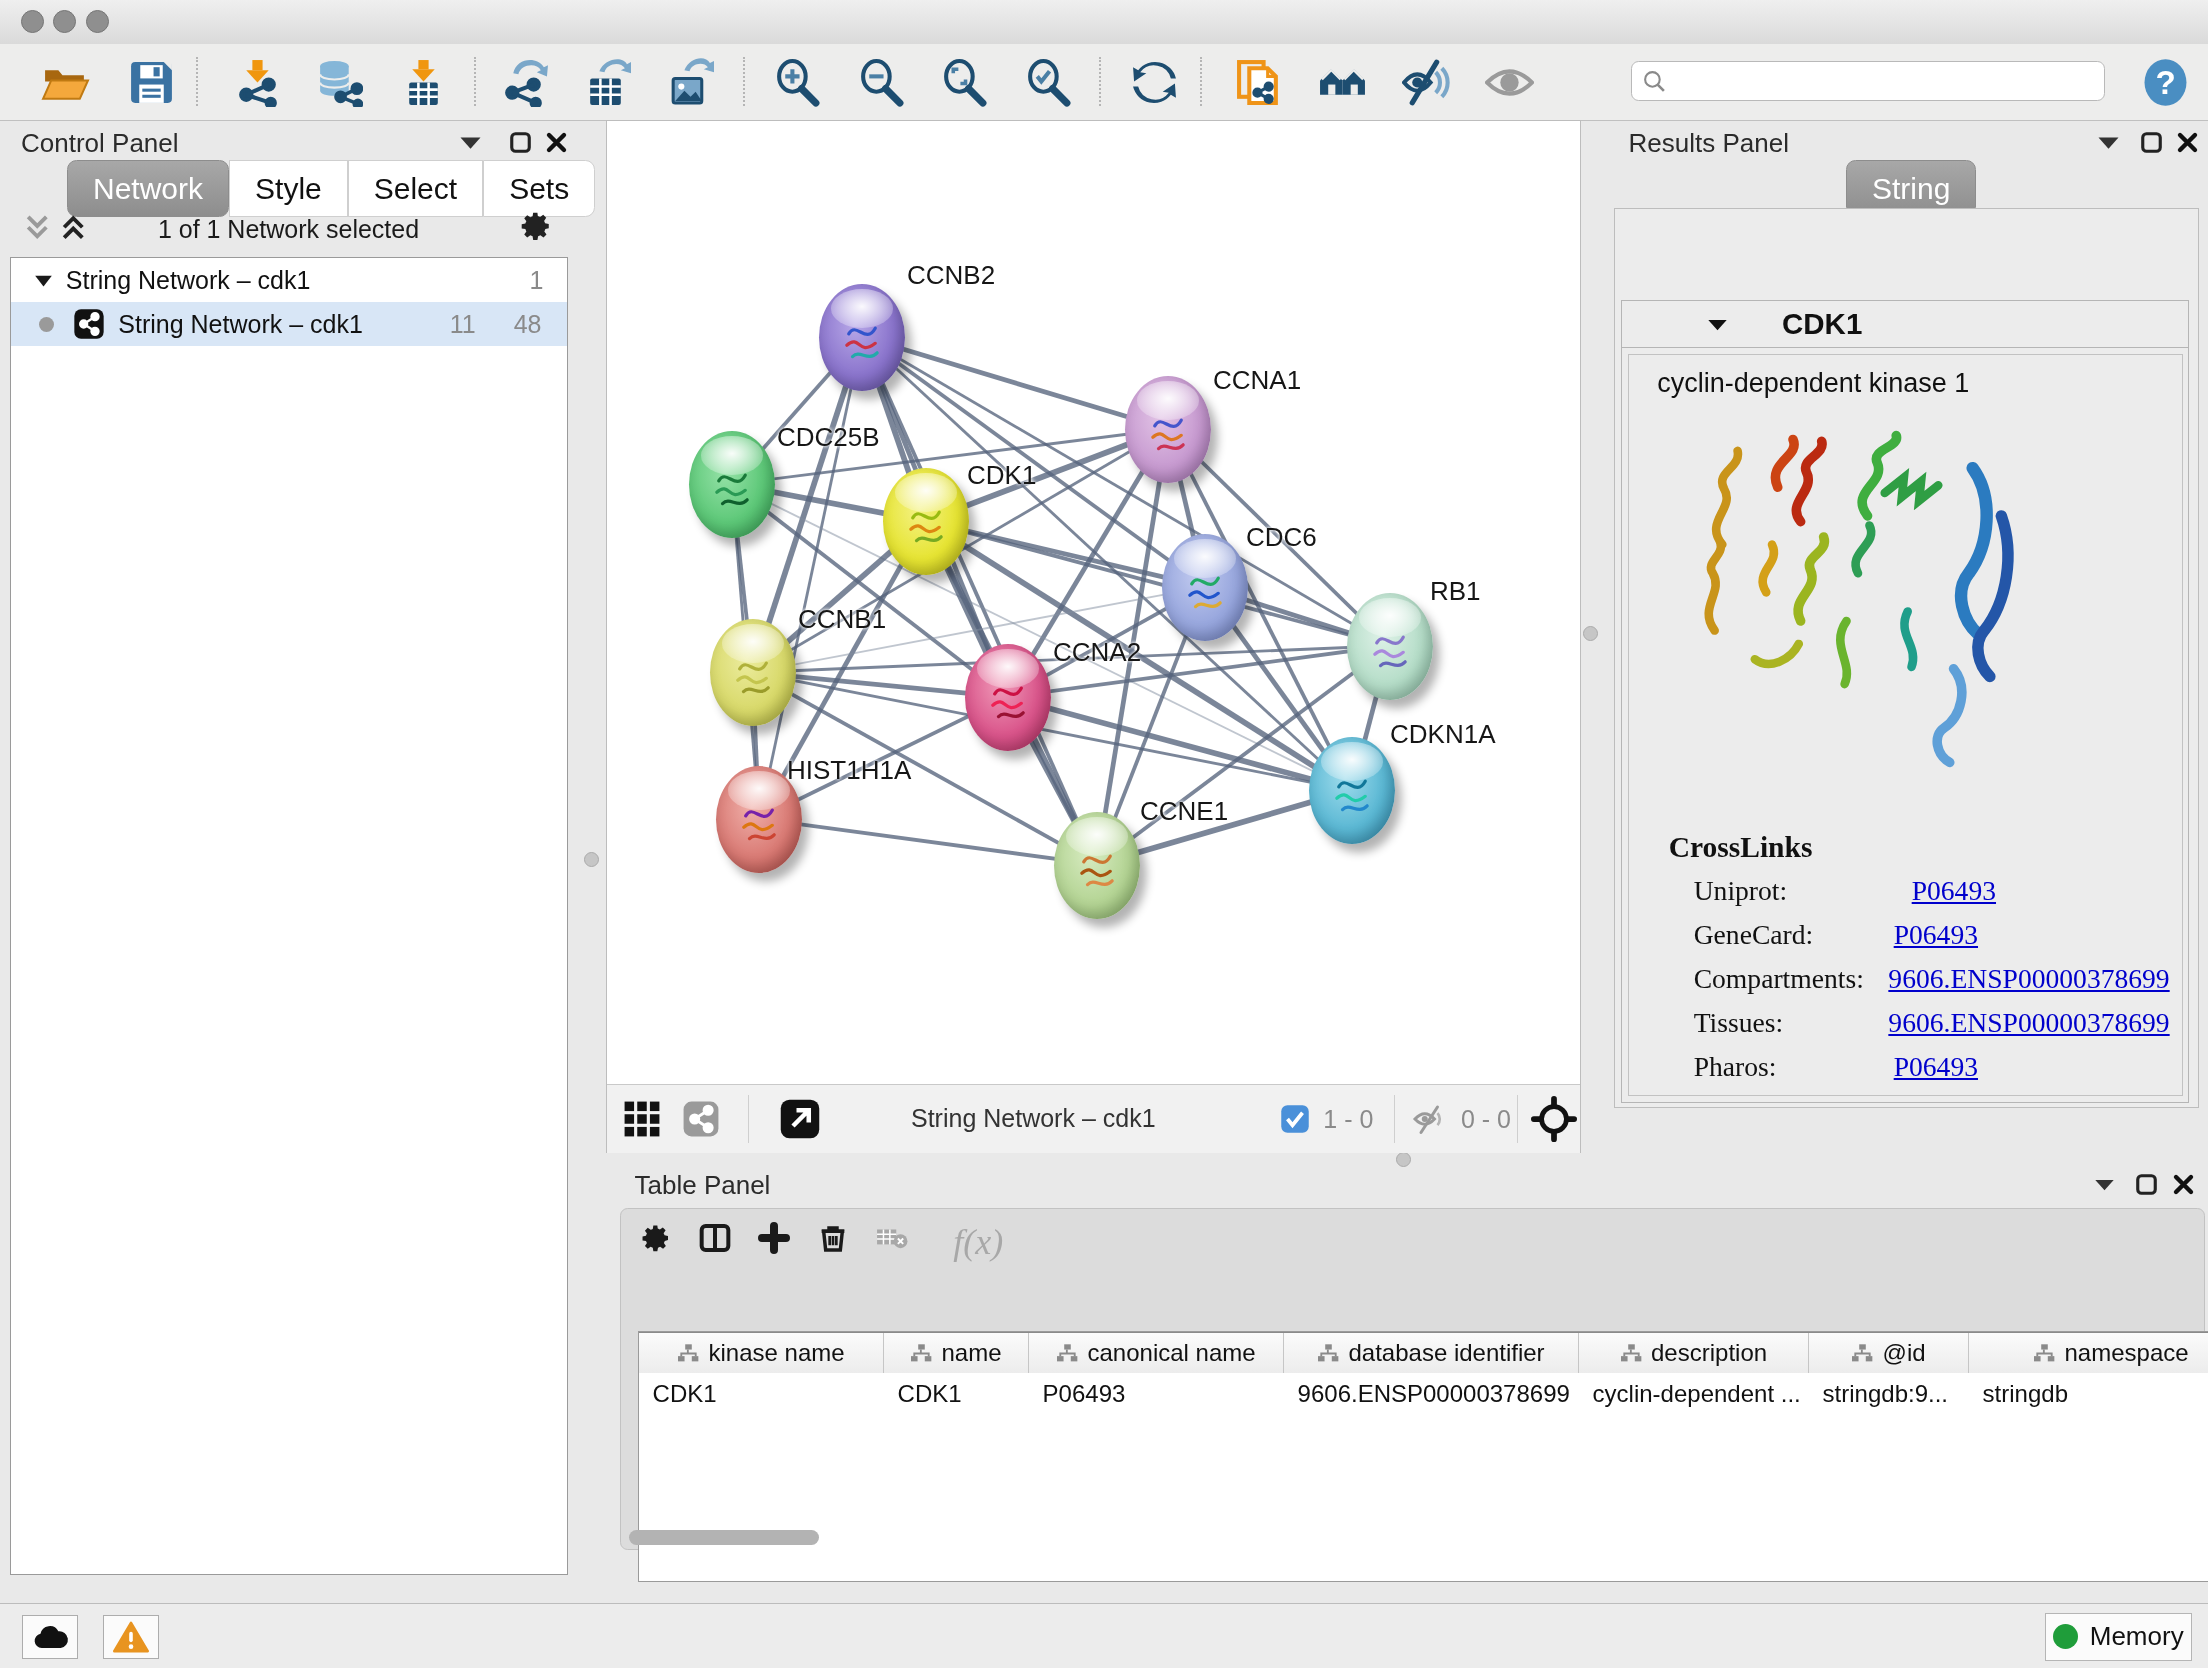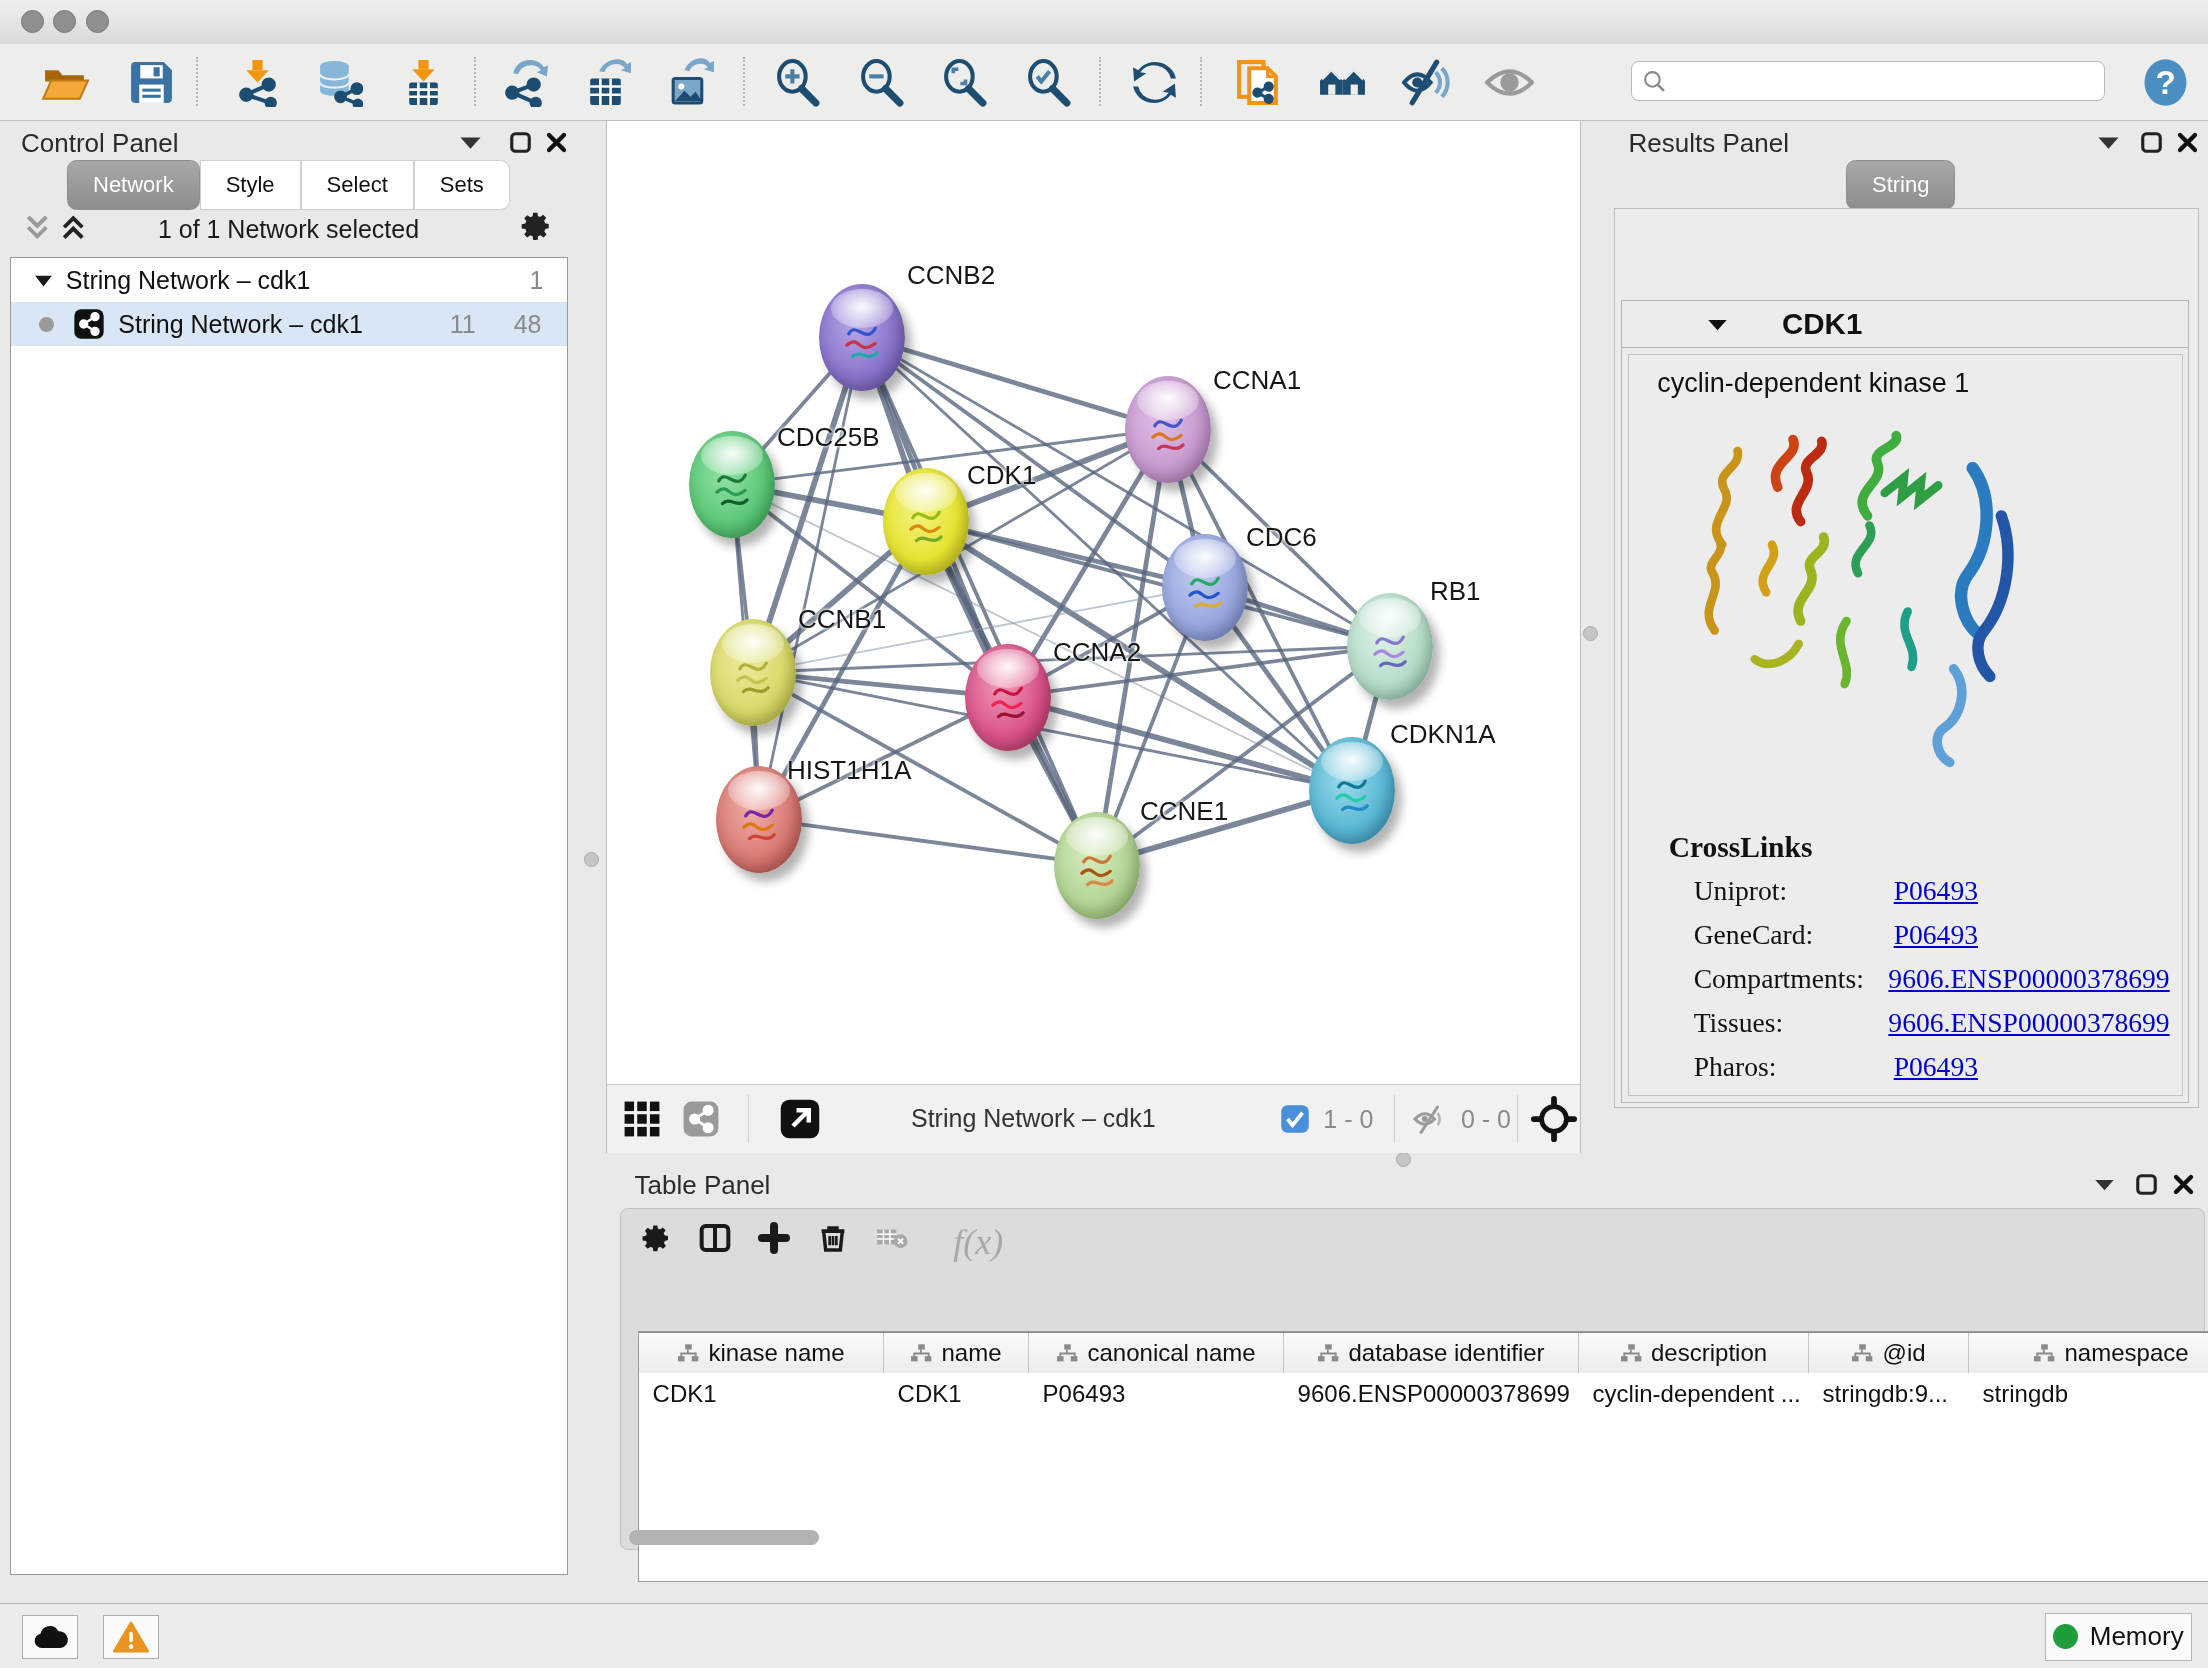--- a/index.html
+++ b/index.html
@@ -12,21 +12,21 @@
   #title-text{width:100%;text-align:center;top:7.6px;font-size:28.5px;color:#454545;font-weight:500;}
   
   #toolbar{left:0;top:44px;width:2208px;height:76px;background:#ededec;border-bottom:1px solid #c0c0c0;}
   .tbtn{width:55px;height:57px;top:9.5px;display:flex;align-items:center;justify-content:center;cursor:default;}
   .tsep{top:13.3px;width:0;height:49px;border-left:2.9px dotted #b5b5b5;}
   #toolbar-search{left:1631px;top:17px;width:474px;height:40px;background:#fff;border:1px solid #b9b9b9;
     border-radius:7.6px;display:flex;align-items:center;padding:0 9.5px;box-sizing:border-box;}
   #toolbar-search input{border:none;outline:none;font-size:25px;flex:1;background:transparent;margin-left:7.6px;}
   
   .panel-title{font-size:26px;color:#2b2b2b;}
-  .tab{height:50px;border:1px solid #cfcfcf;background:#fff;color:#111;font-size:22px;display:flex;
+  .tab{height:57px;border:1px solid #cfcfcf;background:#fff;color:#111;font-size:30px;display:flex;
     align-items:center;justify-content:center;padding:0 25px;box-sizing:border-box;}
   .tab.sel{background:linear-gradient(#a8a8a8,#8d8d8d);color:#fff;border-color:#8d8d8d;}
   
   #control-panel{left:0;top:120px;width:577px;height:1483px;}
   #cp-tree{left:9.5px;top:137px;width:556px;height:1316px;background:#fff;border:1px solid #9a9a9a;}
   .tree-row{height:44px;display:flex;align-items:center;font-size:25px;color:#111;}
   .tree-row.sel{background:#d8e6f6;}
   .badge{color:#8a8a8a;}
   
   #canvas{left:606px;top:120px;width:975px;height:1033px;background:#fff;border:1px solid #bdbdbd;box-sizing:border-box;}
@@ -598,21 +598,21 @@
             <path d="M208 66 L228 50 L226 70 L246 54 L244 74 L264 58" stroke="#2f9e44" stroke-width="9"></path>
             <path d="M232 190 C220 214,244 226,236 248" stroke="#1f9e8a" stroke-width="9"></path>
             <path d="M300 40 C322 70,318 120,296 150 C280 170,290 200,306 214" stroke="#2b7bc0" stroke-width="13"></path>
             <path d="M330 90 C344 130,336 180,312 210 C300 224,306 246,318 258" stroke="#2456a8" stroke-width="12"></path>
             <path d="M280 250 C296 270,288 300,270 312 C258 320,262 340,276 348" stroke="#5fa0d8" stroke-width="10"></path>
             <path d="M168 200 C150 226,176 244,166 266" stroke="#6ab42e" stroke-width="9"></path>
           </g>
         </svg>
         <div class="abs serif" style="left:40px;top:468px;font-size:29.5px;font-weight:bold;color:#111">CrossLinks</div>
         <div id="crosslinks" class="abs" style="left:65px;top:510px;width:476px">
-            <div style="display: flex; height: 44px; align-items: center;">
+            <div style="display: flex; height: 44px; align-items: center; gap: 18px;">
               <span class="serif xl-label" style="width: 200px;">Uniprot:</span>
               <a class="serif xl-link">P06493</a>
             </div>
             <div style="display: flex; height: 44px; align-items: center;">
               <span class="serif xl-label" style="width: 200px;">GeneCard:</span>
               <a class="serif xl-link">P06493</a>
             </div>
             <div style="display: flex; height: 44px; align-items: center;">
               <span class="serif xl-label" style="width: 200px;">Compartments:</span>
               <a class="serif xl-link">9606.ENSP00000378699</a>

